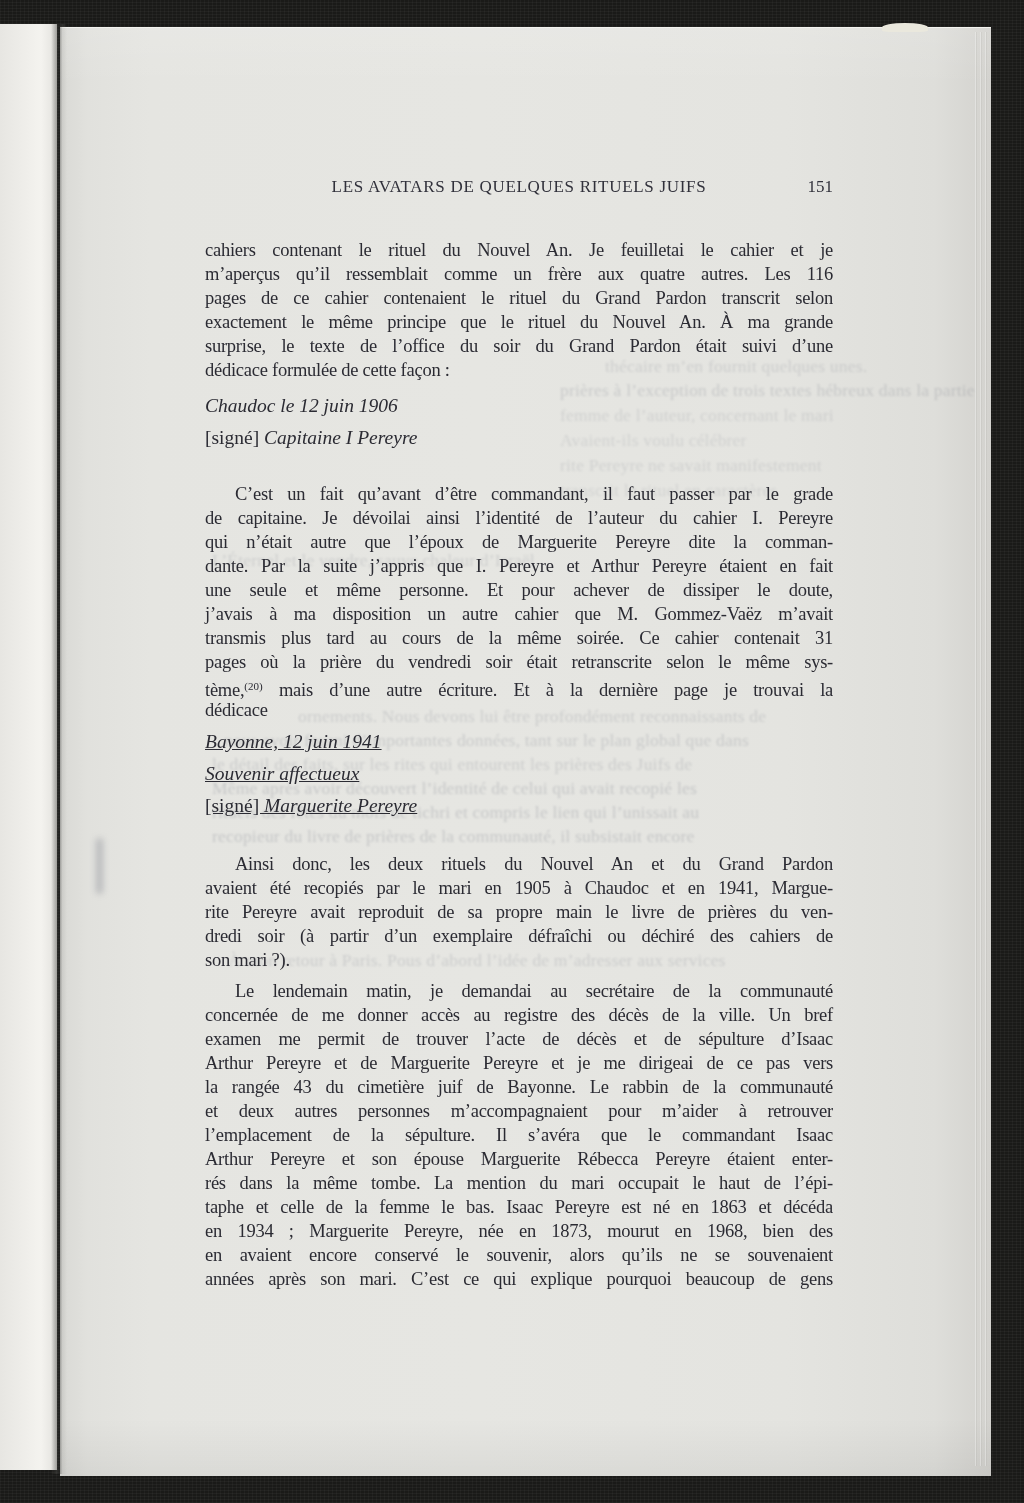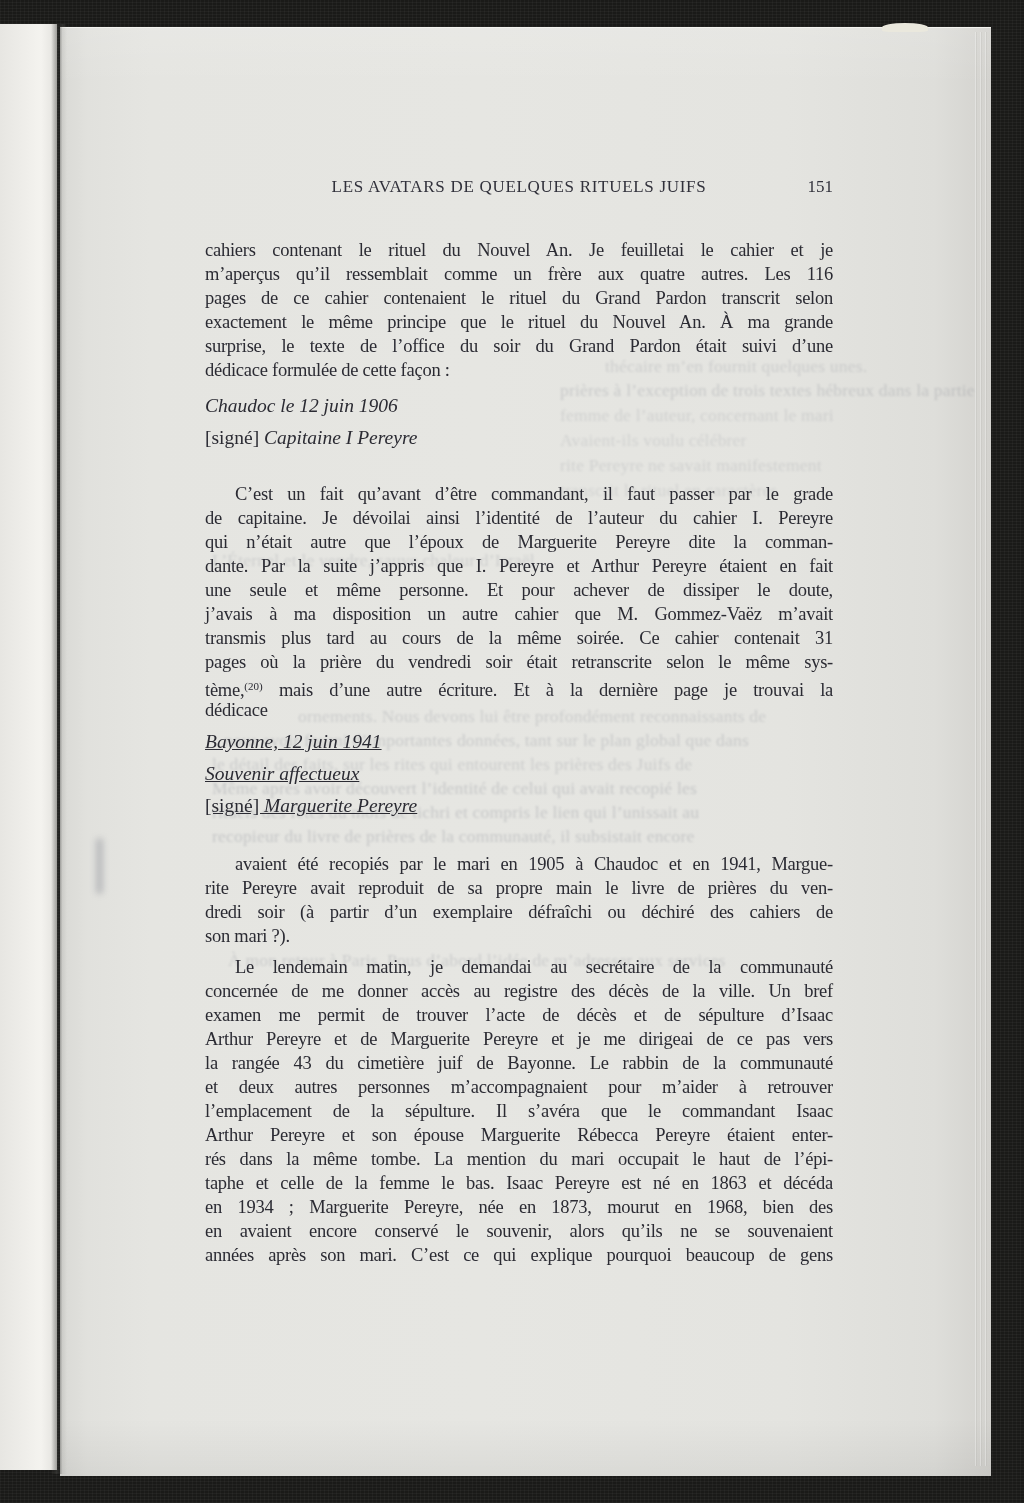--- a/index.html
+++ b/index.html
@@ -128,20 +128,21 @@
           <div class="line"><span class="s-n">pages où la prière du vendredi soir était retranscrite selon le même sys-</span></div>
           <div class="line"><span class="s-n">tème,</span><span class="s-sup">(20)</span><span class="s-n"> mais d’une autre écriture. Et à la dernière page je trouvai la</span></div>
           <div class="line lastleft"><span class="s-n">dédicace</span></div>
         </div>
         <div class="block dedication">
           <div class="line"><span class="s-i">Bayonne, 12 juin 1941</span></div>
           <div class="line"><span class="s-i">Souvenir affectueux</span></div>
           <div class="line"><span class="s-n">[signé] </span><span class="s-i">Marguerite Pereyre</span></div>
         </div>
         <div class="block paragraph indent">
+          <div class="line"><span class="s-n">Ainsi donc, les deux rituels du Nouvel An et du Grand Pardon</span></div>
           <div class="line"><span class="s-n">avaient été recopiés par le mari en 1905 à Chaudoc et en 1941, Margue-</span></div>
           <div class="line"><span class="s-n">rite Pereyre avait reproduit de sa propre main le livre de prières du ven-</span></div>
           <div class="line"><span class="s-n">dredi soir (à partir d’un exemplaire défraîchi ou déchiré des cahiers de</span></div>
           <div class="line lastleft"><span class="s-n">son mari ?).</span></div>
         </div>
         <div class="block paragraph indent">
           <div class="line"><span class="s-n">Le lendemain matin, je demandai au secrétaire de la communauté</span></div>
           <div class="line"><span class="s-n">concernée de me donner accès au registre des décès de la ville. Un bref</span></div>
           <div class="line"><span class="s-n">examen me permit de trouver l’acte de décès et de sépulture d’Isaac</span></div>
           <div class="line"><span class="s-n">Arthur Pereyre et de Marguerite Pereyre et je me dirigeai de ce pas vers</span></div>

